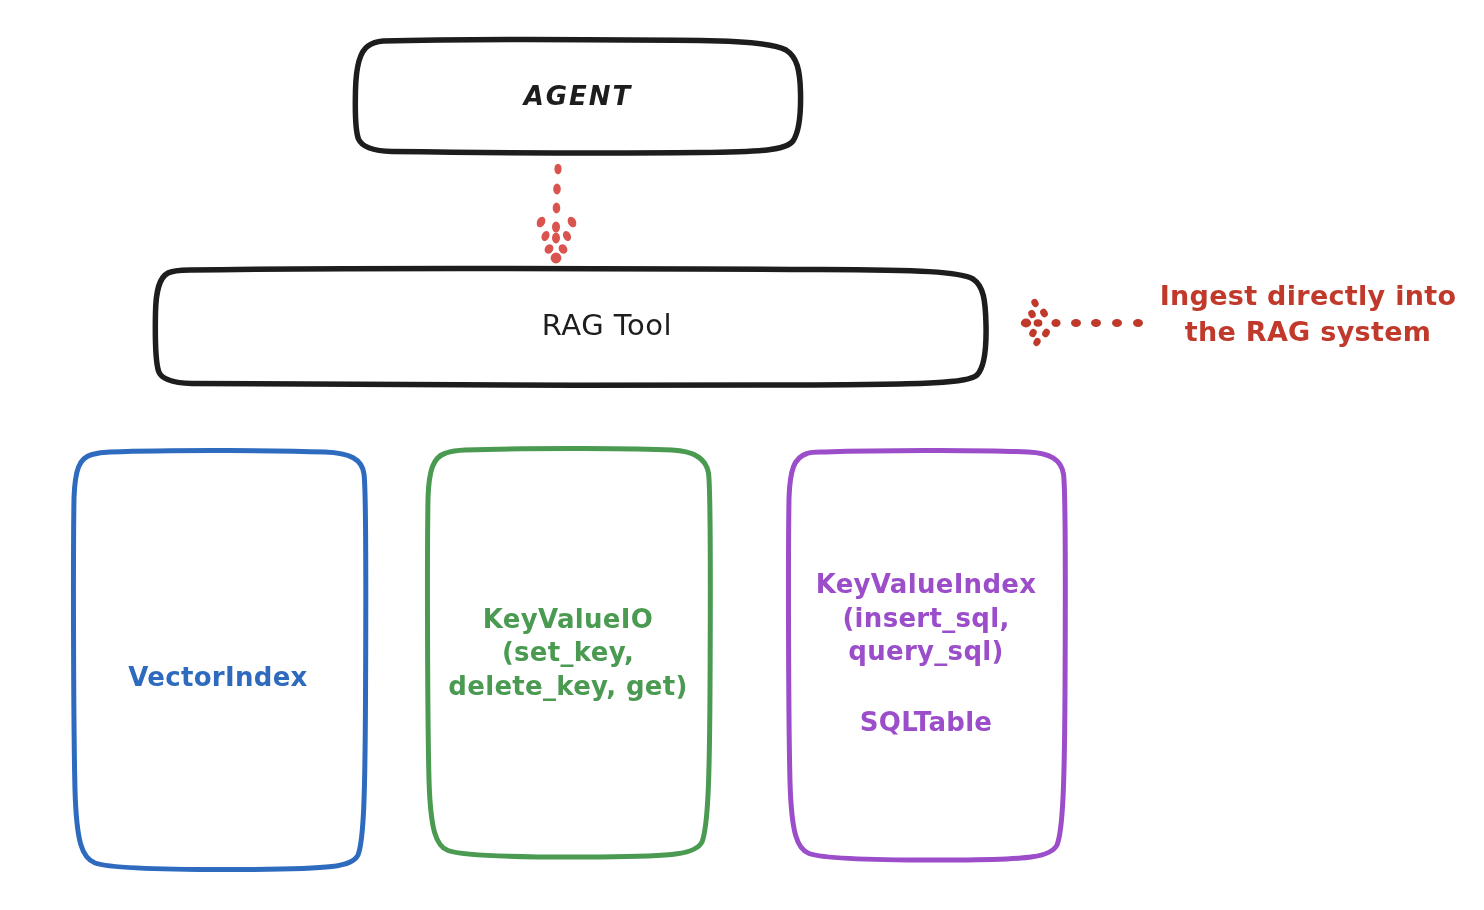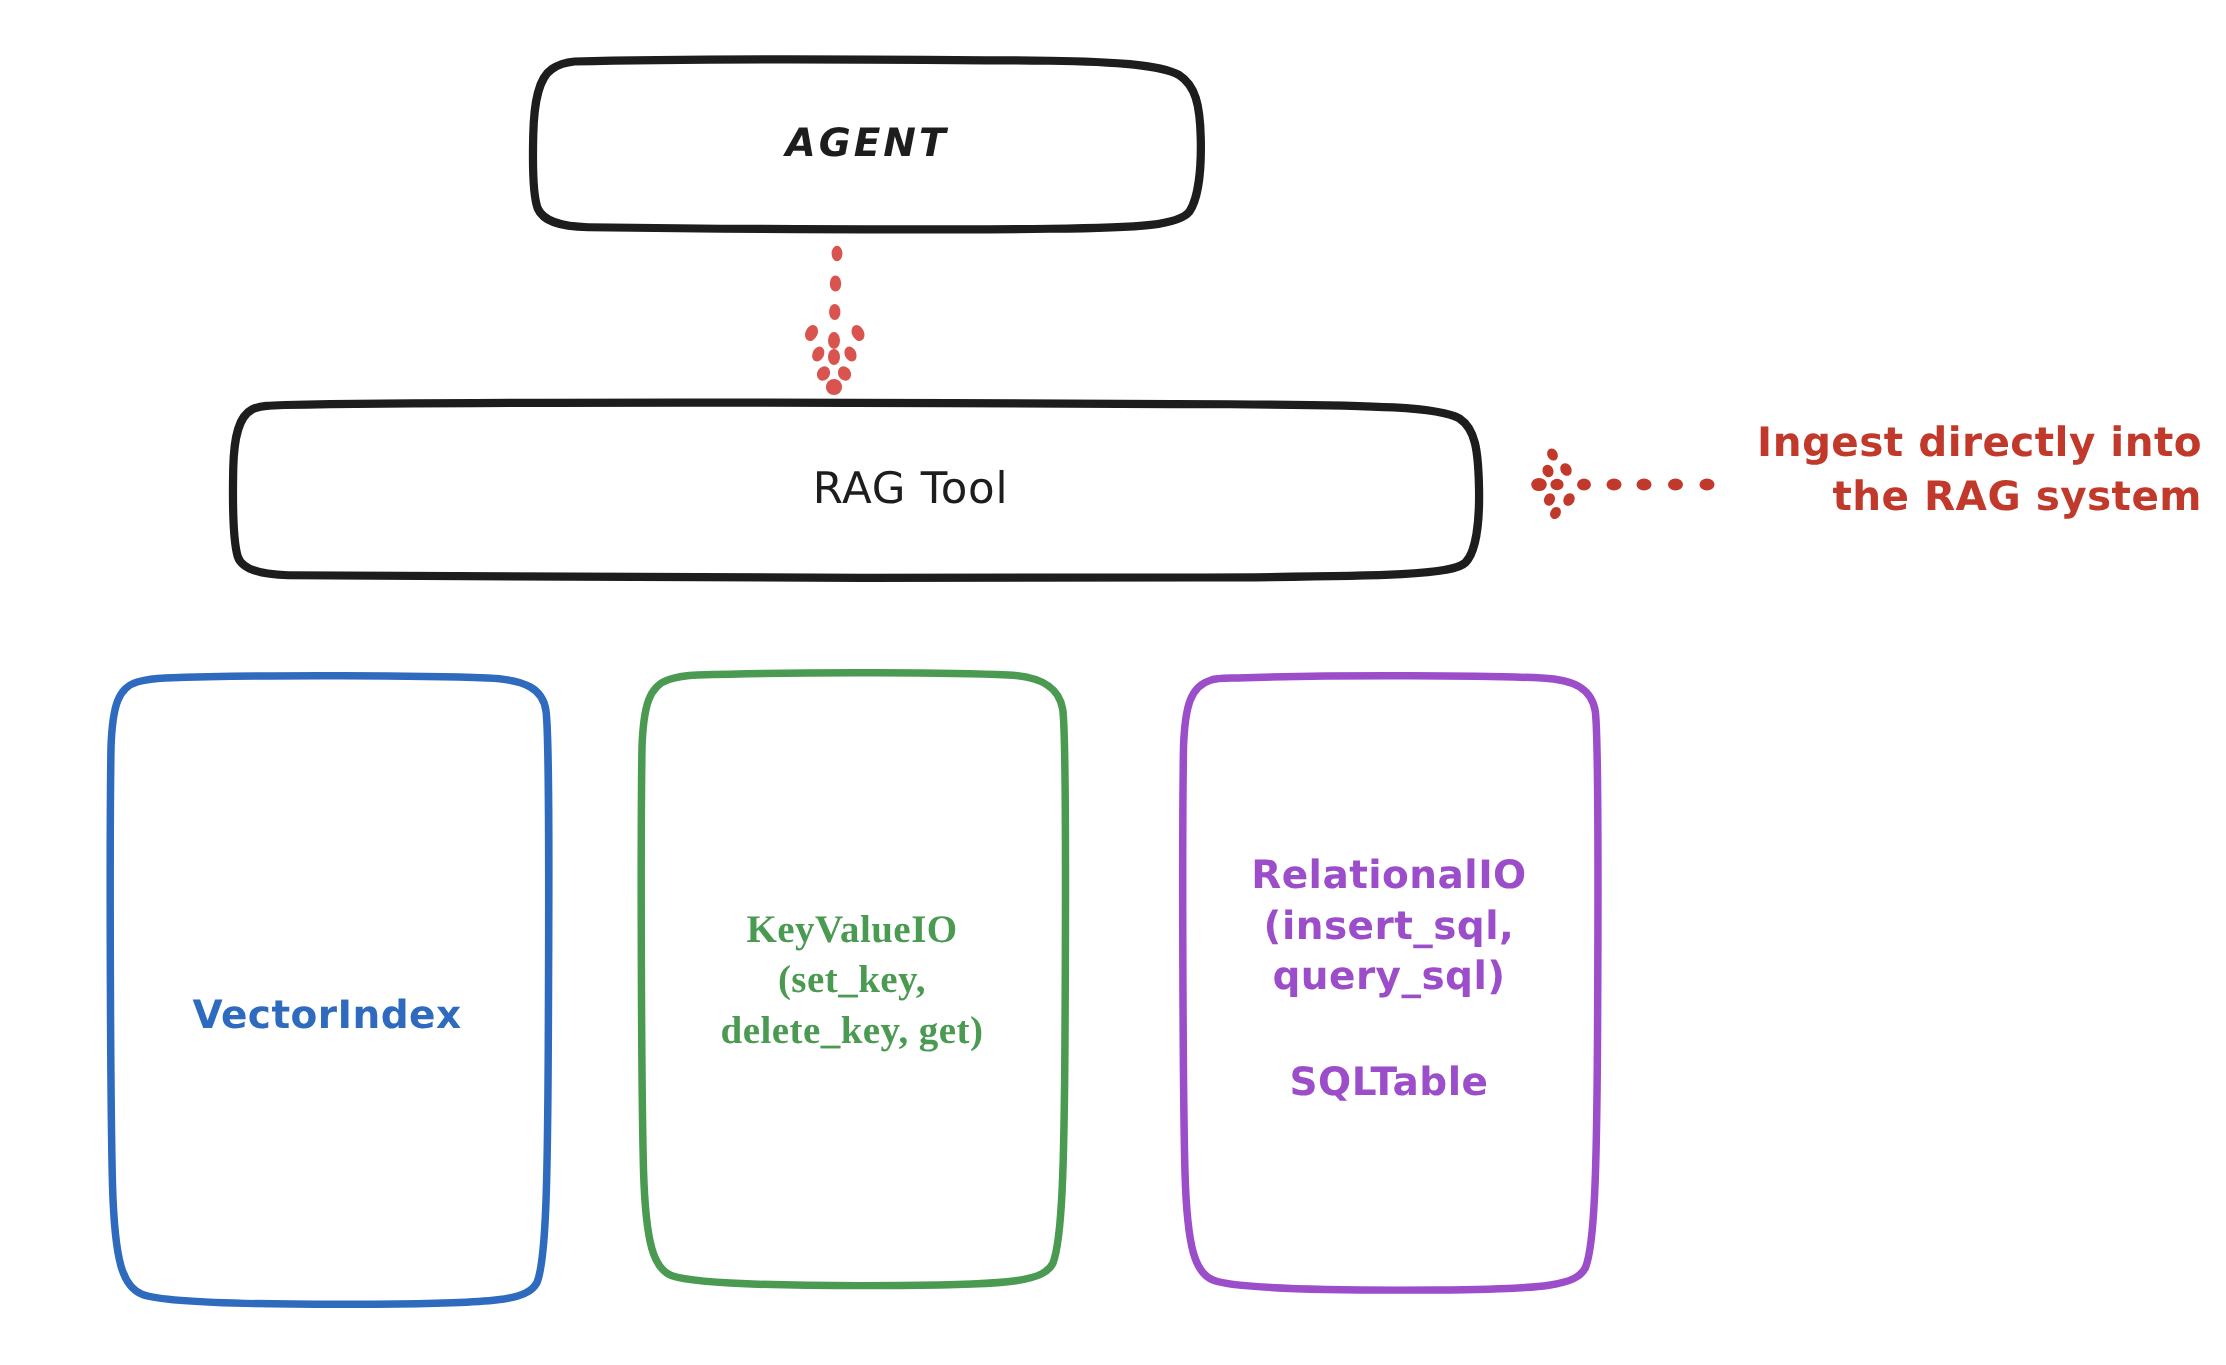--- a/index.html
+++ b/index.html
@@ -69,33 +69,33 @@
   .store-label .ops {
     display: block;
     white-space: pre-line;
   }
   .store-label .idx {
     display: block;
     margin-top: 38px;
   }
 
   .vector-label   { left: 72px;  top: 452px; width: 292px; height: 414px; color: #2E6BBE; }
-  .keyvalue-label { left: 427px; top: 452px; width: 282px; height: 402px; color: #4A9A52; font-family: Liberation Serif, serif; }
+  .keyvalue-label { left: 427px; top: 452px; width: 282px; height: 402px; color: #4A9A52; }
   .rel-label      { left: 787px; top: 452px; width: 278px; height: 404px; color: #9B4DCA; }
 
   .annotation {
     position: absolute;
     left: 1148px;
     top: 278px;
     width: 320px;
     font-size: 27px;
     font-weight: 600;
     line-height: 1.35;
     color: #C0392B;
-    text-align: right;
+    text-align: center;
     white-space: pre-line;
     letter-spacing: 0.3px;
     pointer-events: none;
   }
 </style>
 </head>
 <body>
 
 <svg id="canvas" viewBox="0 0 1484 910" xmlns="http://www.w3.org/2000/svg">
 
@@ -213,20 +213,20 @@
   <span class="idx">VectorIndex</span>
 </div>
 
 <div class="node-label store-label keyvalue-label">
   <span class="ops">KeyValueIO
 (set_key,
 delete_key, get)</span>
 </div>
 
 <div class="node-label store-label rel-label">
-  <span class="ops">RelationalIO
+  <span class="ops">KeyValueIndex
 (insert_sql,
 query_sql)</span>
   <span class="idx">SQLTable</span>
 </div>
 
 <div class="annotation">Ingest directly into
 the RAG system</div>
 
 </body></html>

